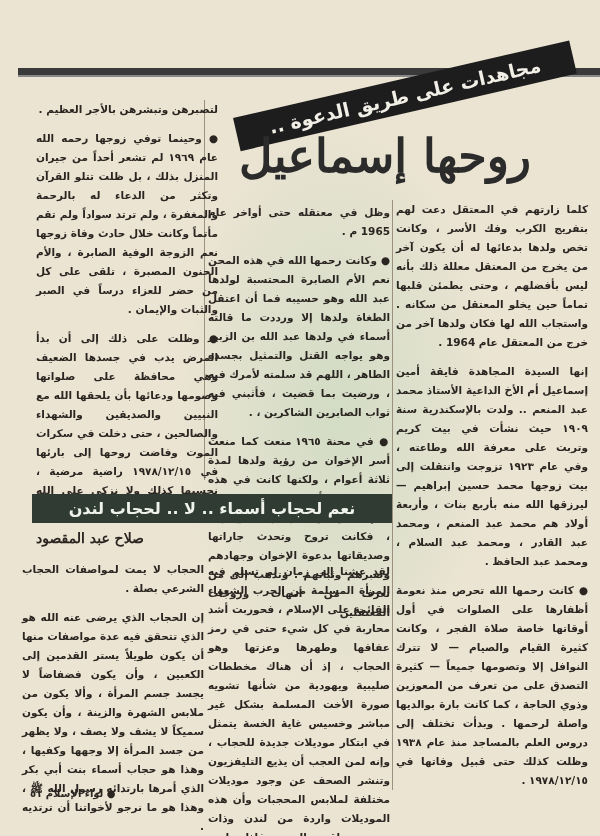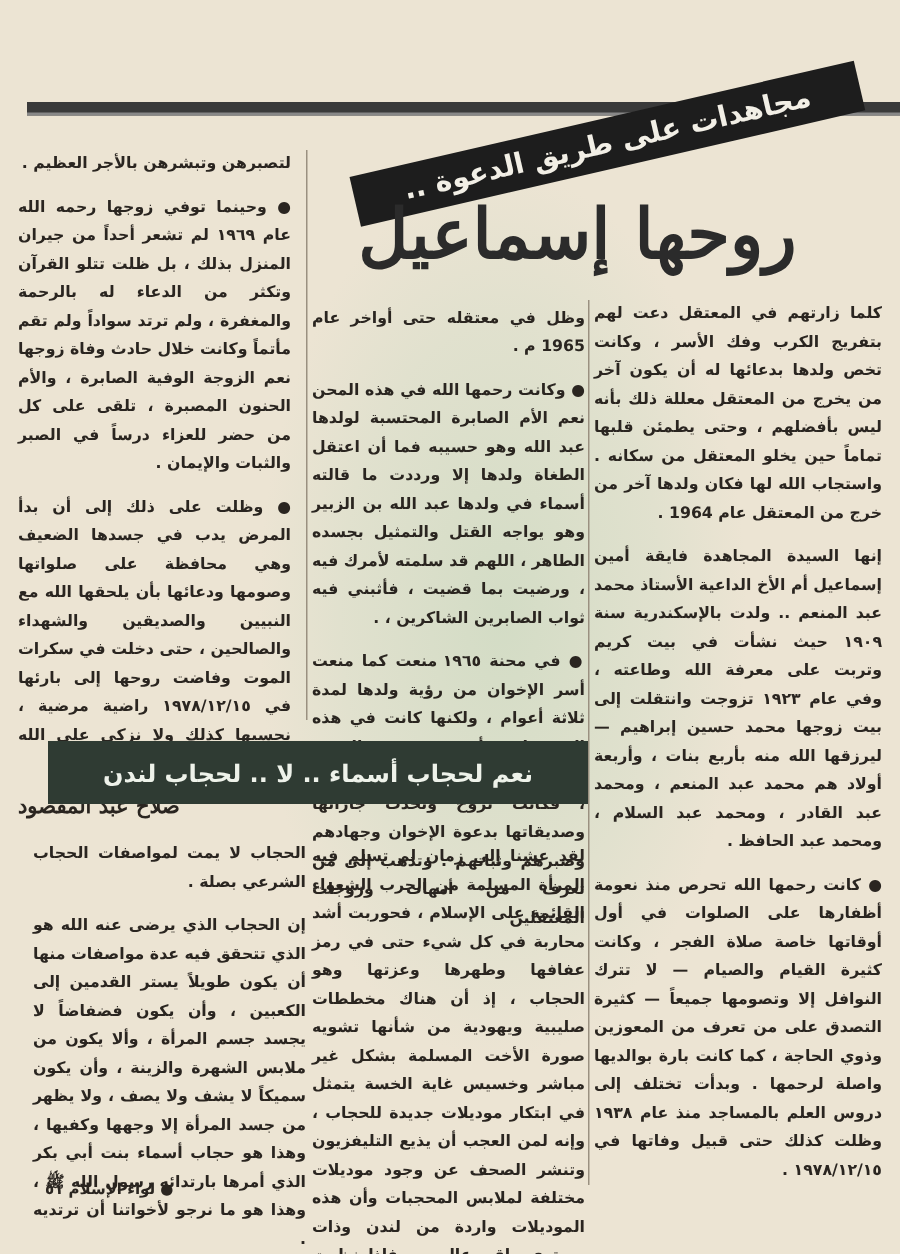--- a/index.html
+++ b/index.html
@@ -33,30 +33,30 @@
     font-family: "DejaVu Serif", serif; font-size: 46px; font-weight: bold;
     color: #2b2b2b; text-align: center; line-height: 72px;
   }
   .col {
     position: absolute; font-size: 10.5px; line-height: 19px; text-align: justify;
     font-weight: bold;
   }
   .col p { margin: 0 0 10px 0; }
   .col-right { left: 396px; top: 200px; width: 192px; }
   .col-mid { left: 208px; top: 203px; width: 182px; }
-  .col-left { left: 12px; top: 100px; width: 182px; }
+  .col-left { left: 36px; top: 100px; width: 182px; }
   .byline {
     font-family: "DejaVu Serif", serif; font-size: 14px; font-weight: bold;
     text-align: left; margin-top: 4px;
   }
   .vline {
     position: absolute; top: 200px; width: 1px; background: #9a9080;
   }
   .box2-banner {
-    position: absolute; left: 32px; top: 494px; width: 360px; height: 42px;
+    position: absolute; left: 32px; top: 494px; width: 360px; height: 29px;
     background: #2f3b33; color: #eef2ea;
     display: flex; align-items: center; justify-content: center;
     font-size: 16px; font-weight: bold;
   }
   .col2-mid { left: 208px; top: 562px; width: 182px; }
   .col2-left { left: 22px; top: 560px; width: 182px; }
   .footer {
     position: absolute; left: 30px; top: 788px; font-size: 10px; font-weight: bold;
     direction: rtl;
   }

